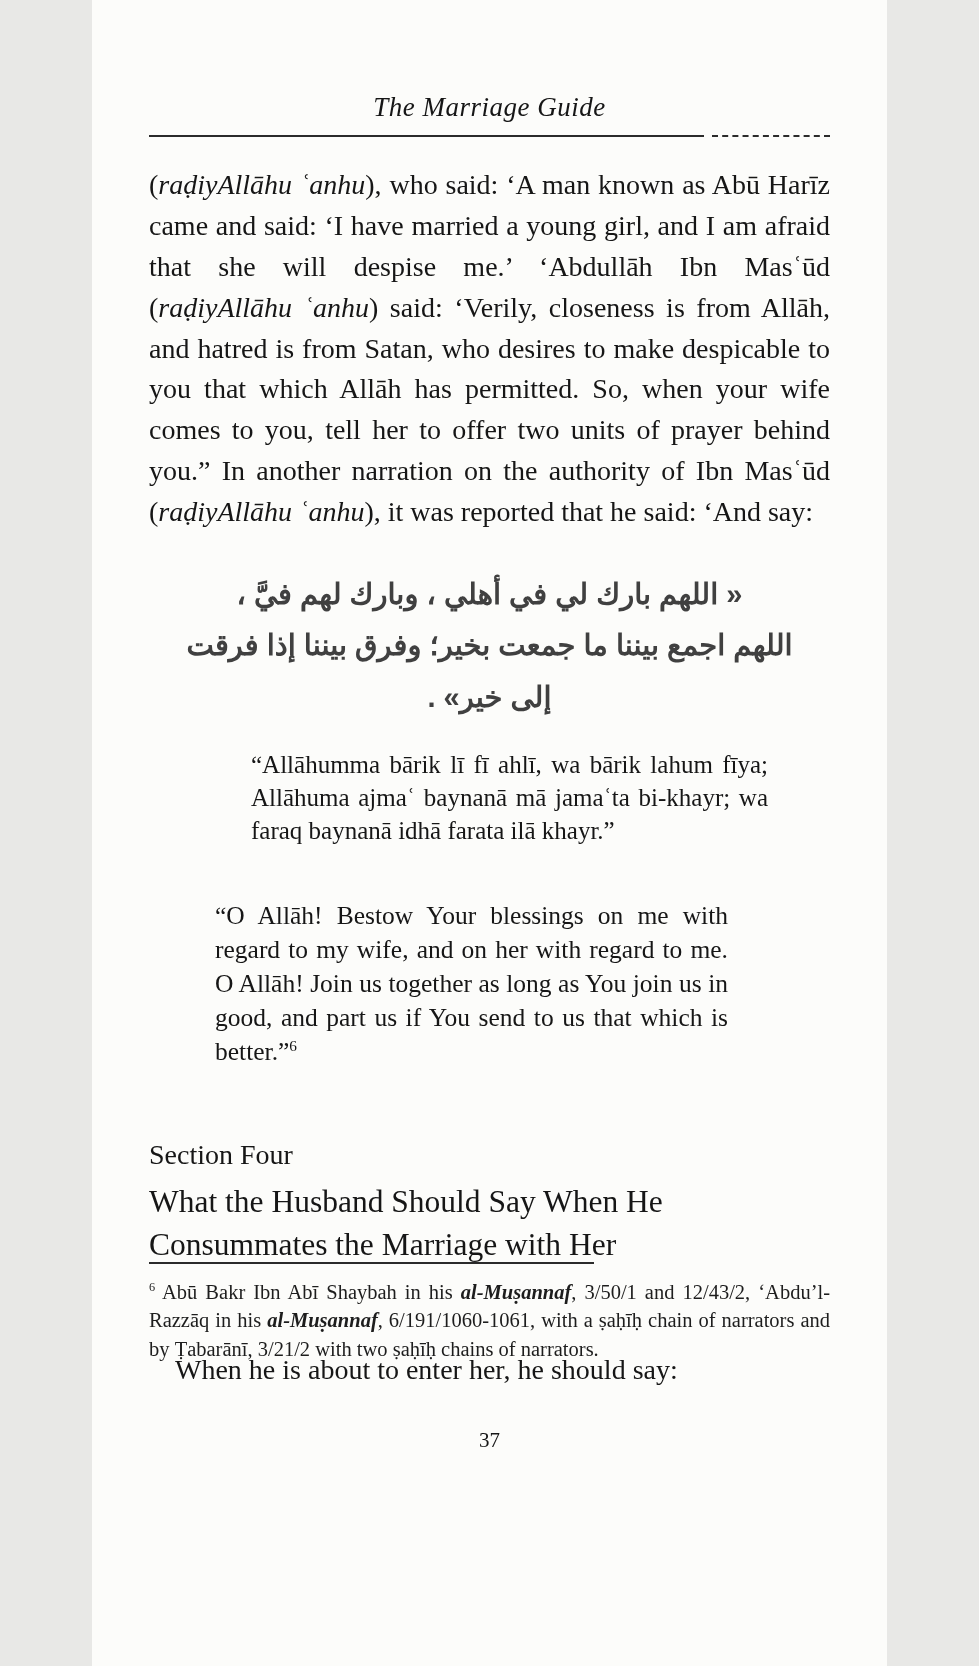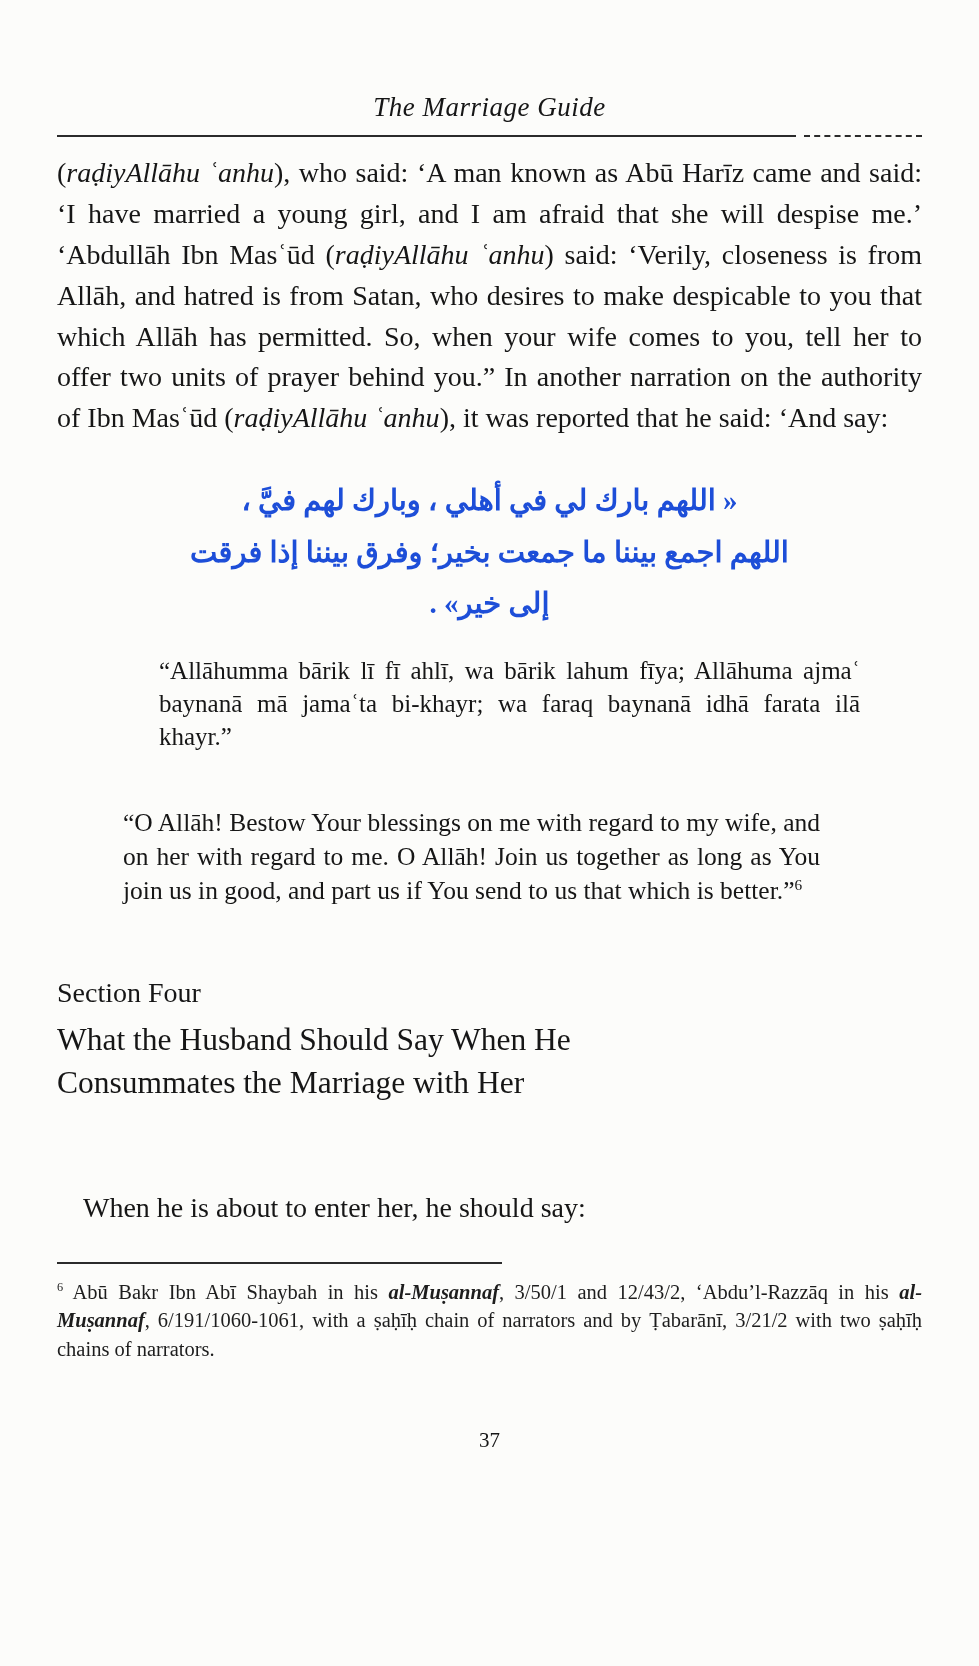--- a/index.html
+++ b/index.html
@@ -2,21 +2,21 @@
 <html><head>
 <meta charset="utf-8">
 <style>
   html, body {
     margin: 0;
     padding: 0;
     background: #e8e8e6;
   }
   .page {
     position: relative;
-    width: 979px;
+    width: 795px;
     height: 1666px;
     margin: 0 auto;
     background: #fcfcfa;
     box-sizing: border-box;
     padding: 92px 57px 0 57px;
     font-family: "Liberation Serif", serif;
     color: #161616;
     overflow: hidden;
   }
   .running-header {
@@ -33,35 +33,35 @@
   .header-rule .rule-solid {
     flex: 1;
     border-top: 2px solid #2b2b2b;
   }
   .header-rule .rule-dashed {
     width: 118px;
     margin-left: 8px;
     border-top: 2px dashed #2b2b2b;
   }
   .body-paragraph {
-    margin-top: 16px;
+    margin-top: 28px;
     font-size: 28px;
     line-height: 1.46;
     text-align: justify;
   }
   .body-paragraph em { font-style: italic; }
   .arabic-dua {
     margin-top: 36px;
     direction: rtl;
     text-align: center;
-    font-family: Liberation Serif, serif;
+    font-family: Liberation Sans, sans-serif;
     font-weight: 700;
     font-size: 29px;
     line-height: 1.78;
-    color: #1d4ed8;
+    color: #404040;
   }
   .transliteration-block {
     margin: 24px 62px 0 102px;
     font-size: 25px;
     line-height: 1.33;
     text-align: justify;
   }
   .translation-block {
     margin: 52px 102px 0 66px;
     font-size: 25.5px;

